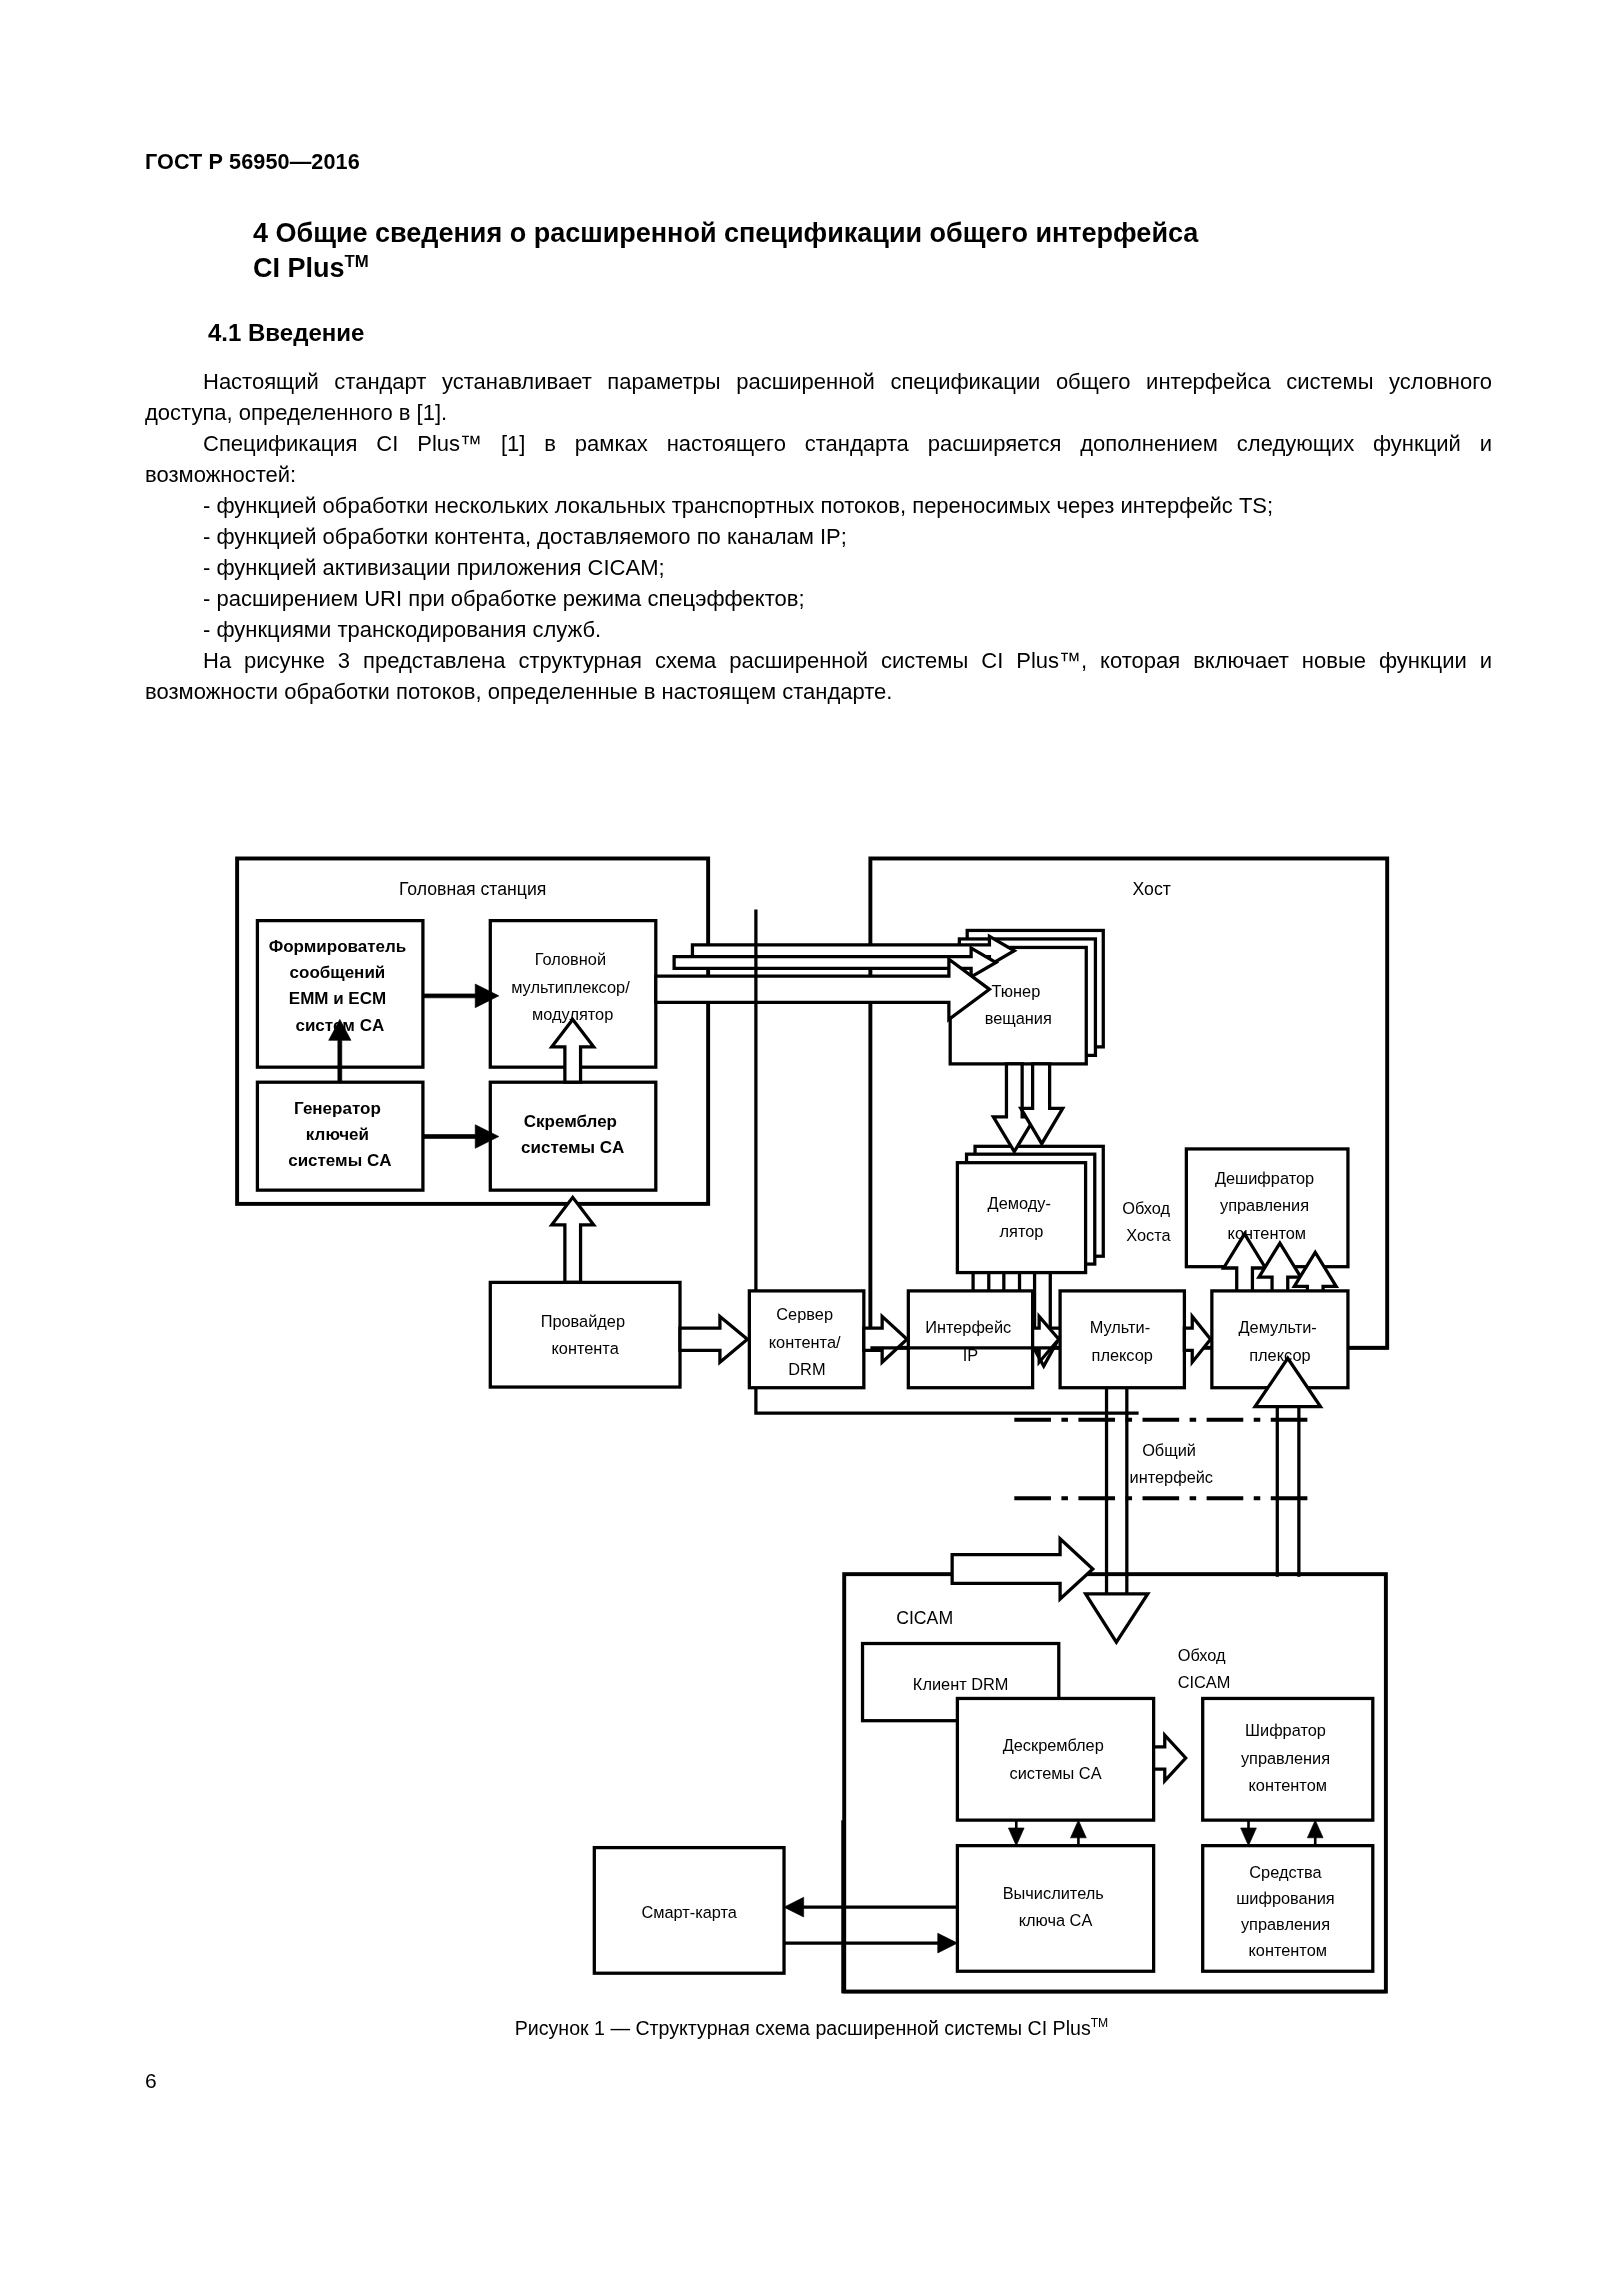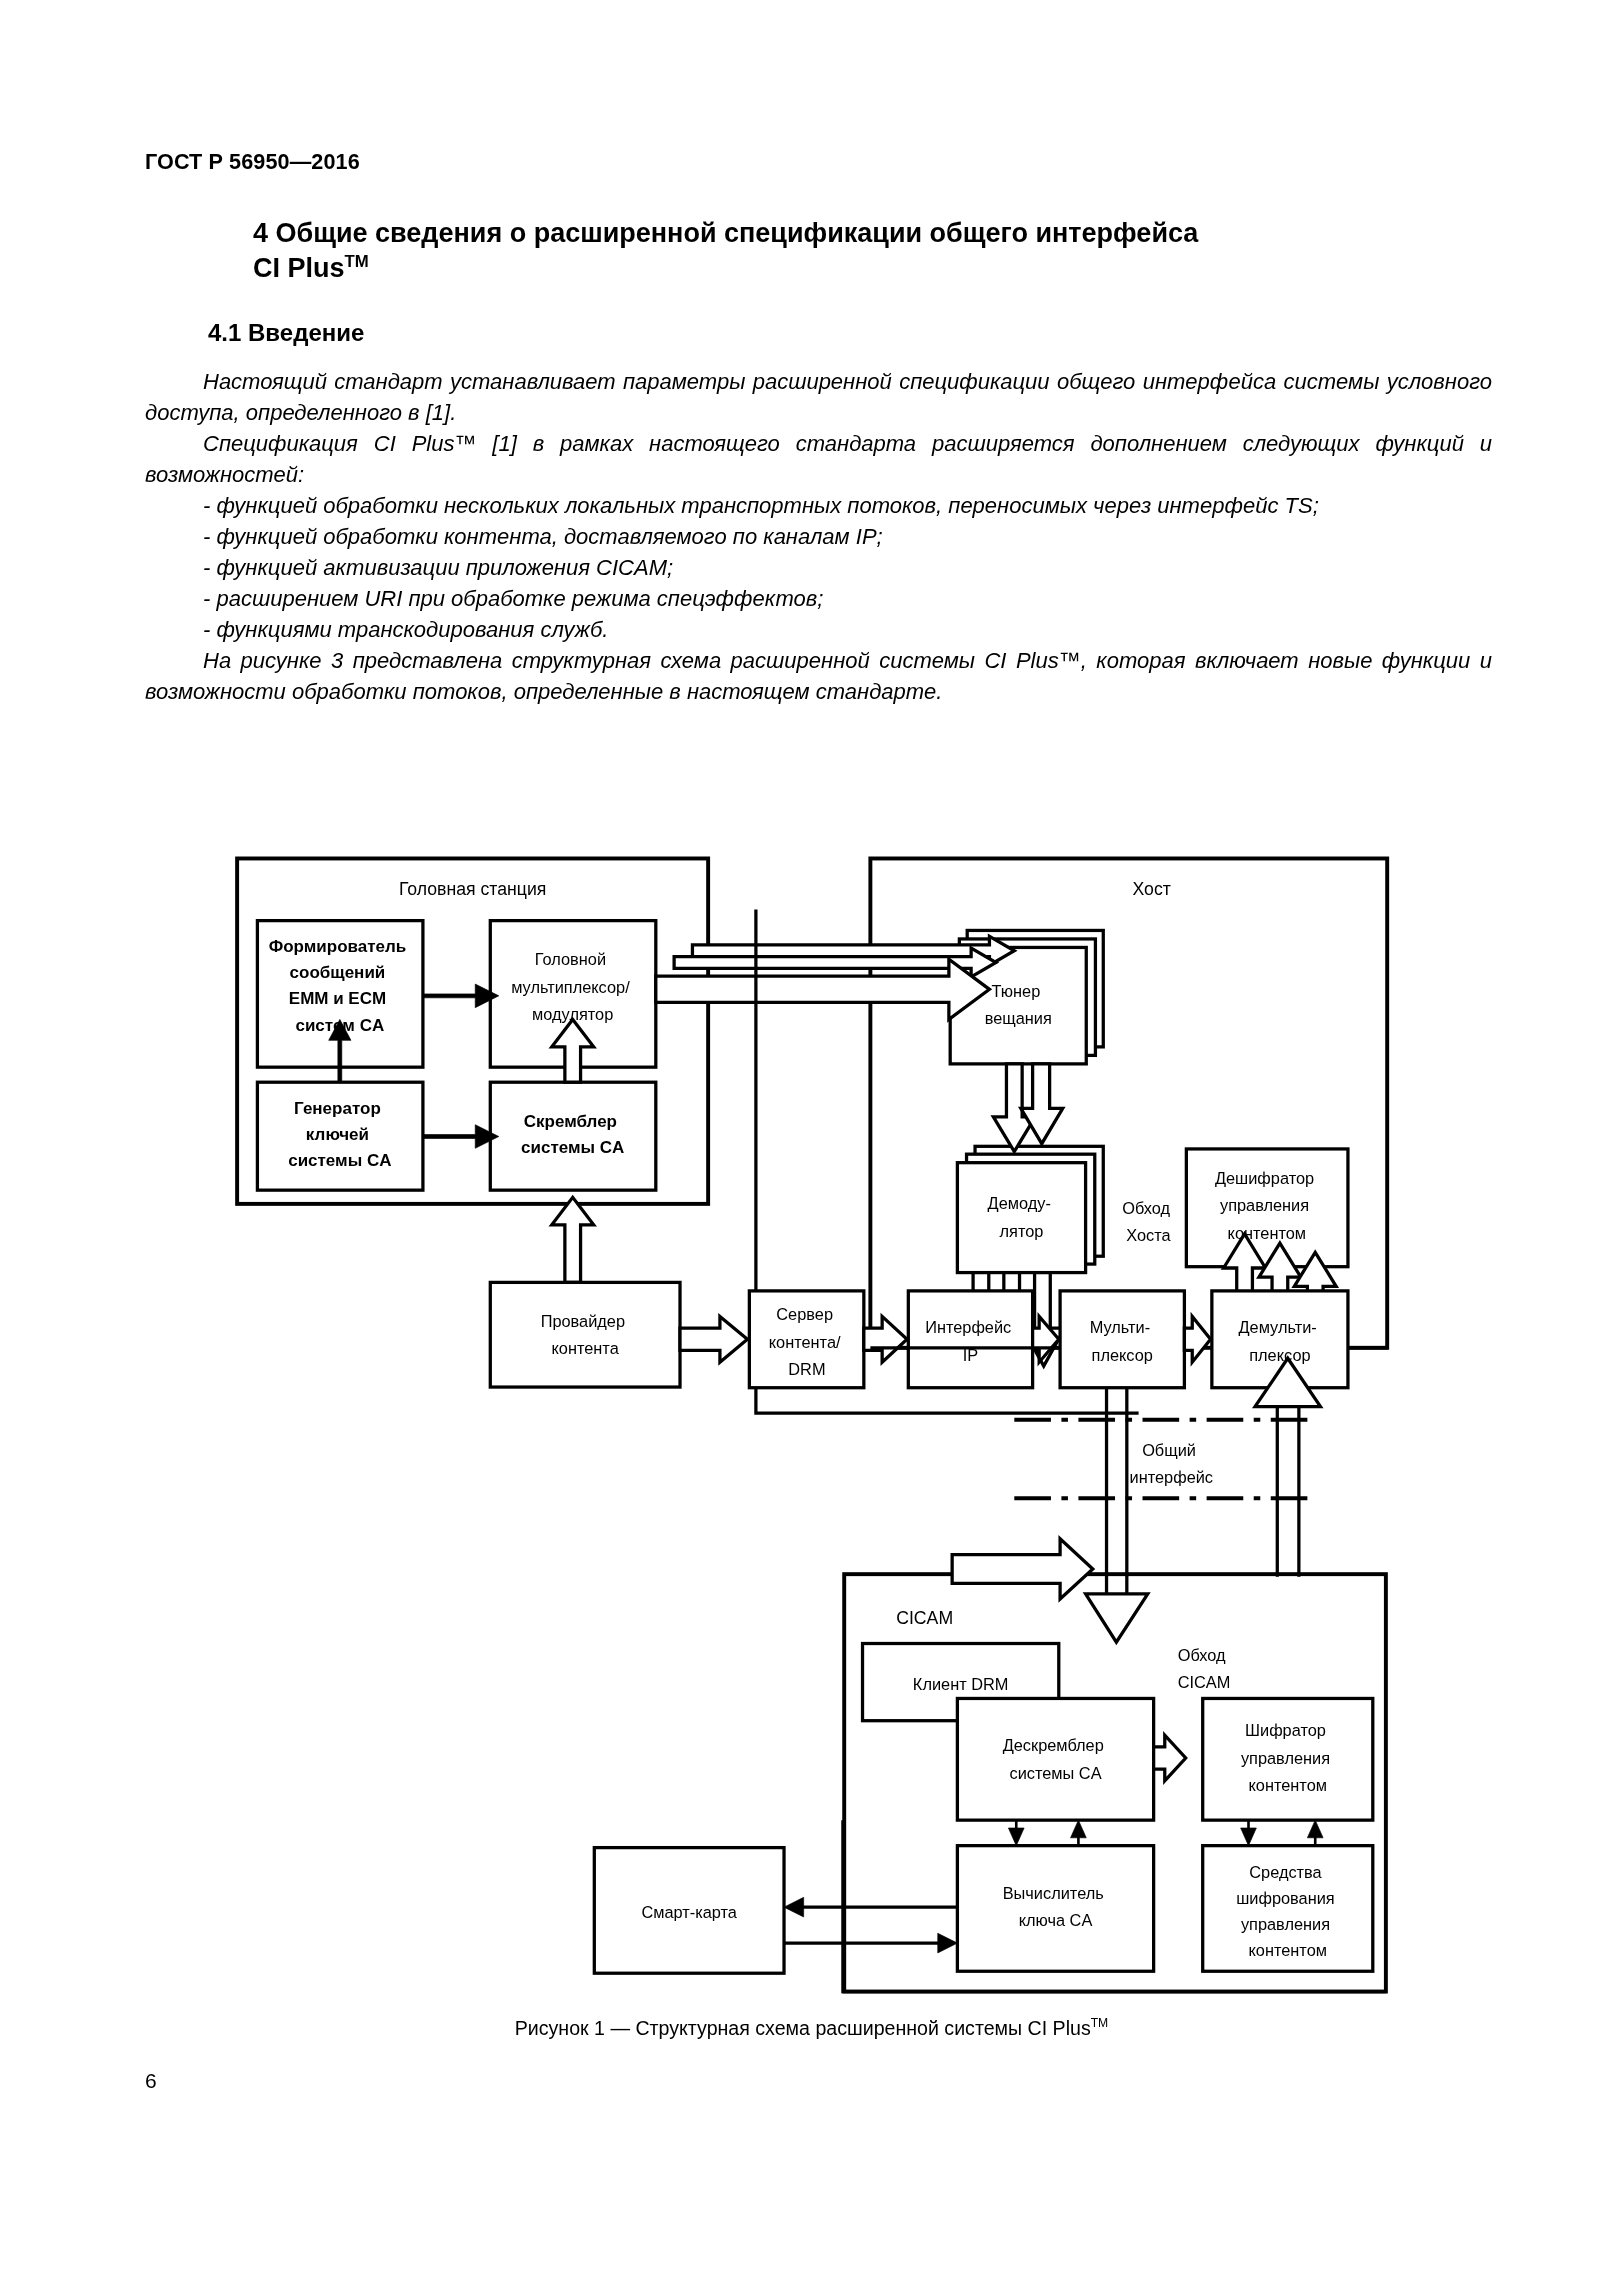--- a/index.html
+++ b/index.html
@@ -26,21 +26,21 @@
   .h2{
     position:absolute;left:208px;top:319px;
     font-size:24px;font-weight:bold;
   }
 
   
   .body{
     position:absolute;left:145px;top:366px;width:1347px;
     font-size:22px;line-height:31px;text-align:justify;
   }
-  .body p{margin:0;font-style:italic;}
+  .body p{margin:0;}
   .body p.ind{text-indent:58px;}
   .nojust{text-align:left;}
 
   
   #figure{
     position:absolute;left:0;top:831px;width:1623px;height:1171px;
   }
   #figure svg{display:block;}
 
   .caption{

